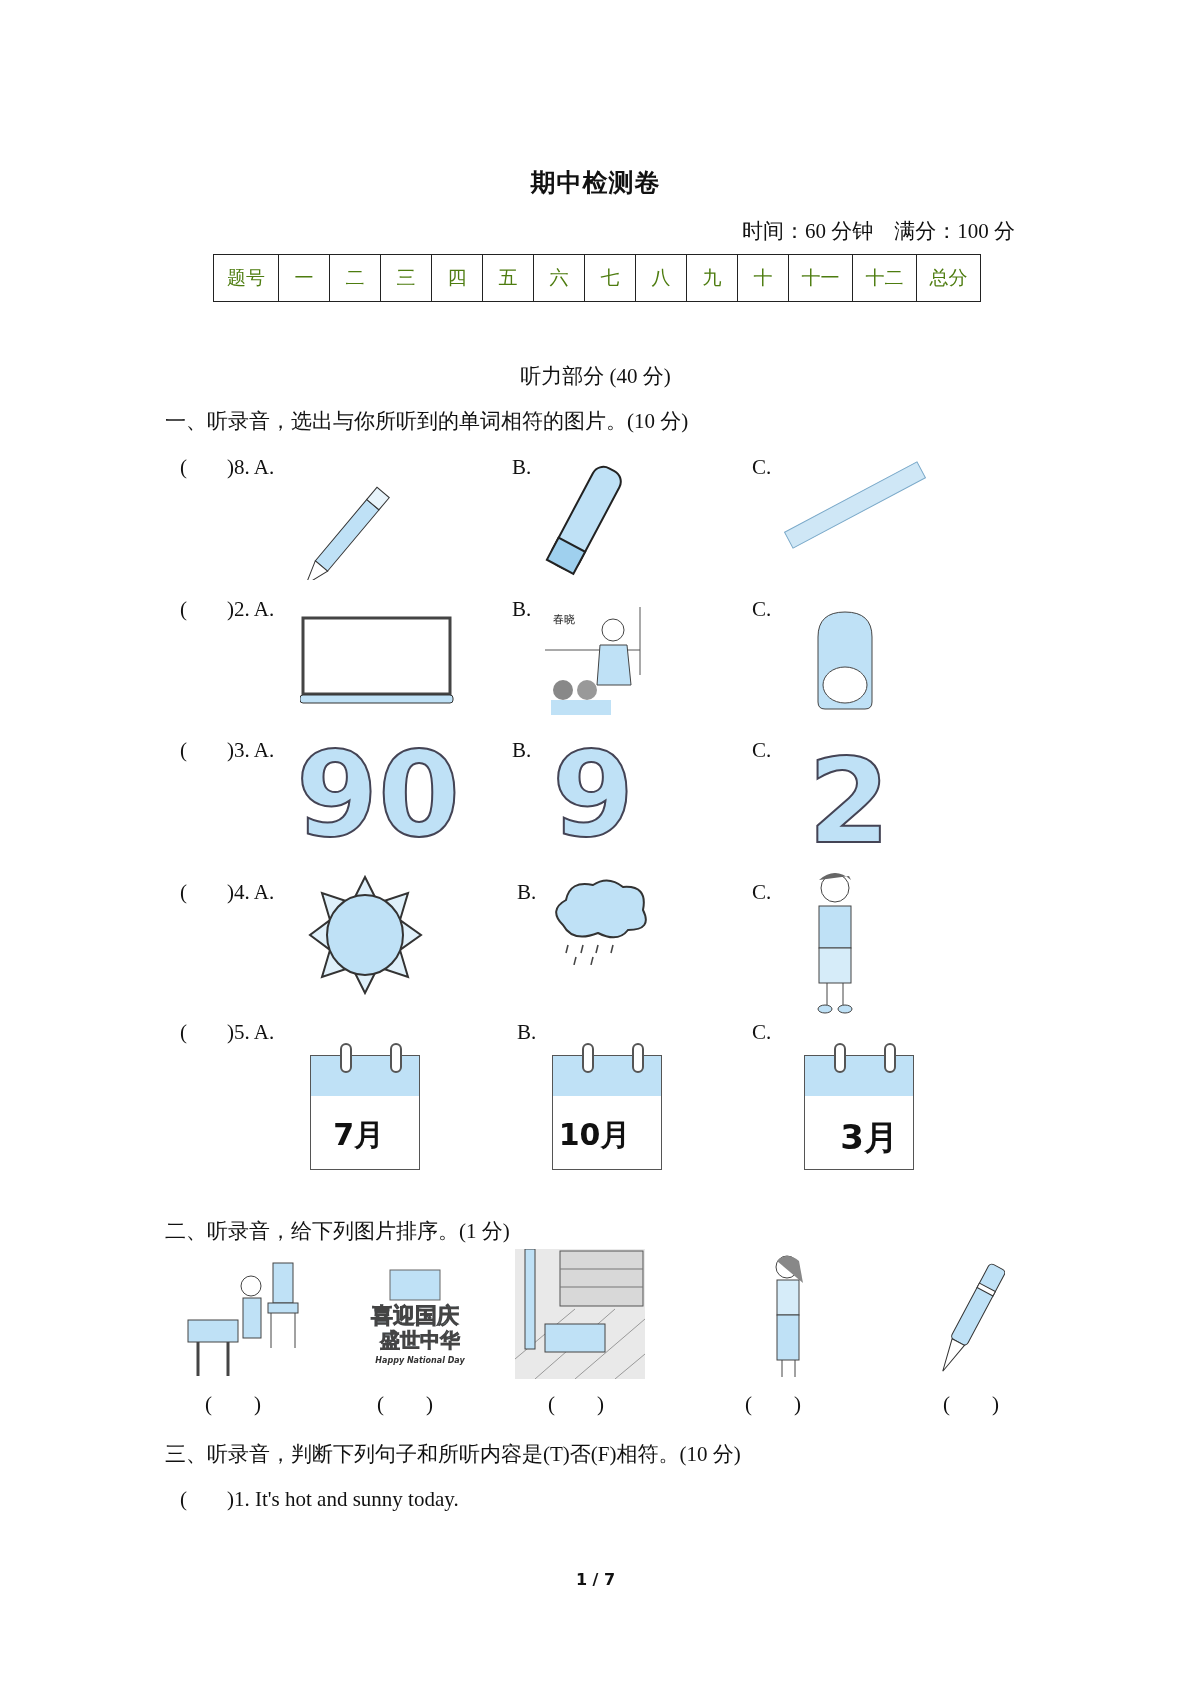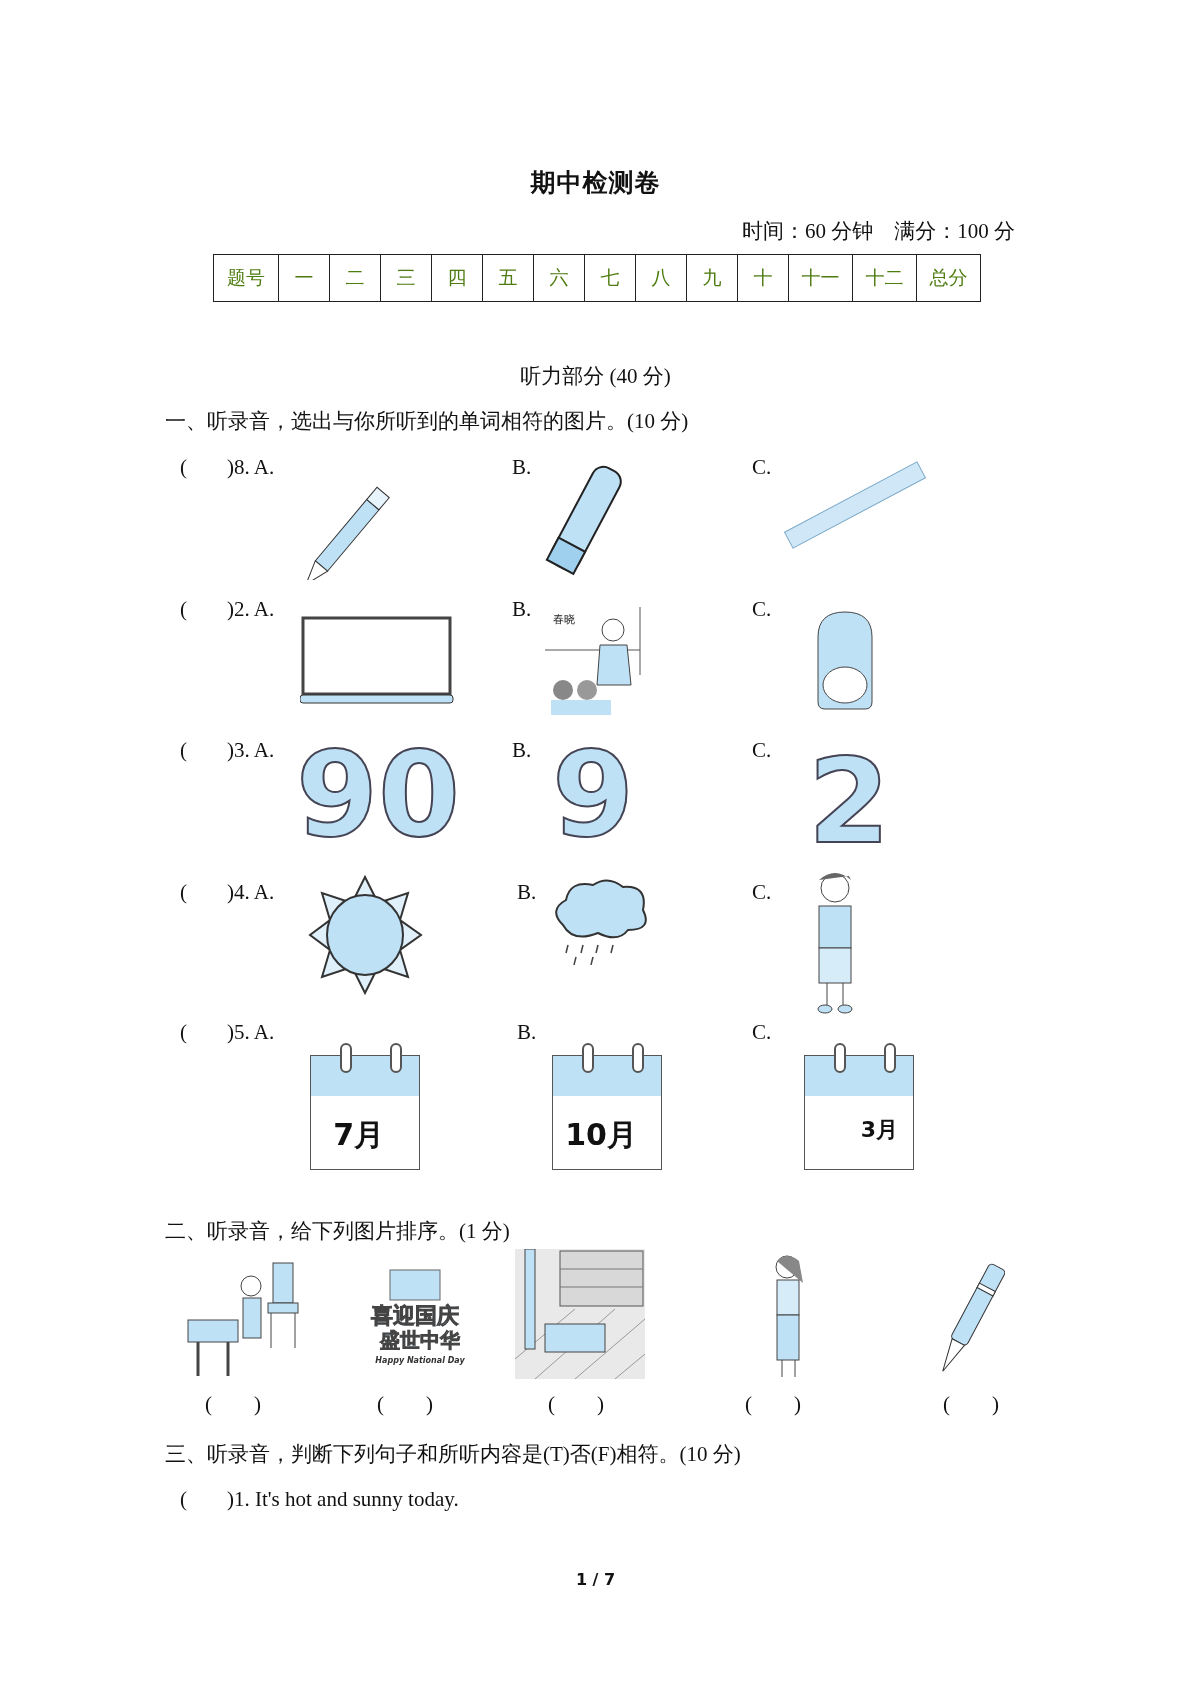--- a/index.html
+++ b/index.html
@@ -151,28 +151,28 @@
   <div style="position:absolute;left:0;top:61px;width:108px;height:73px;background:#fff;border:1px solid #555;border-top:none"></div>
   <div style="position:absolute;left:30px;top:8px;width:8px;height:26px;border:2px solid #555;border-radius:6px;background:#fff"></div>
   <div style="position:absolute;left:80px;top:8px;width:8px;height:26px;border:2px solid #555;border-radius:6px;background:#fff"></div>
   <div style="position:absolute;left:0;width:88px;top:80px;text-align:right;padding-right:14px;box-sizing:border-box;font-size:30px;font-weight:bold;font-family:'DejaVu Sans',sans-serif">7月</div>
 </div>
 <div class="pic" style="left:552px;top:1035px;width:110px;height:135px">
   <div style="position:absolute;left:0;top:20px;width:108px;height:40px;background:#bfe1f6;border:1px solid #555"></div>
   <div style="position:absolute;left:0;top:61px;width:108px;height:73px;background:#fff;border:1px solid #555;border-top:none"></div>
   <div style="position:absolute;left:30px;top:8px;width:8px;height:26px;border:2px solid #555;border-radius:6px;background:#fff"></div>
   <div style="position:absolute;left:80px;top:8px;width:8px;height:26px;border:2px solid #555;border-radius:6px;background:#fff"></div>
-  <div style="position:absolute;left:0;width:85px;top:80px;text-align:right;font-size:30px;font-weight:bold;font-family:'DejaVu Sans',sans-serif">10月</div>
+  <div style="position:absolute;left:0;width:85px;top:80px;text-align:center;font-size:30px;font-weight:bold;font-family:'DejaVu Sans',sans-serif">10月</div>
 </div>
 <div class="pic" style="left:804px;top:1035px;width:110px;height:135px">
   <div style="position:absolute;left:0;top:20px;width:108px;height:40px;background:#bfe1f6;border:1px solid #555"></div>
   <div style="position:absolute;left:0;top:61px;width:108px;height:73px;background:#fff;border:1px solid #555;border-top:none"></div>
   <div style="position:absolute;left:30px;top:8px;width:8px;height:26px;border:2px solid #555;border-radius:6px;background:#fff"></div>
   <div style="position:absolute;left:80px;top:8px;width:8px;height:26px;border:2px solid #555;border-radius:6px;background:#fff"></div>
-  <div style="position:absolute;left:0;width:108px;top:80px;text-align:right;padding-right:14px;box-sizing:border-box;font-size:22px;font-weight:bold;font-family:'DejaVu Sans',sans-serif">3月</div>
+  <div style="position:absolute;left:0;width:108px;top:80px;text-align:right;padding-right:14px;box-sizing:border-box;font-size:34px;font-weight:bold;font-family:'DejaVu Sans',sans-serif">3月</div>
 </div>
 
 <div class="abs sec-title" style="top:1217px">二、听录音，给下列图片排序。(1 分)</div>
 <svg class="pic" style="left:183px;top:1258px" width="130" height="125">
   <rect x="5" y="62" width="50" height="22" fill="#bfe1f6" stroke="#444"></rect>
     <line x1="15" y1="84" x2="15" y2="118" stroke="#444" stroke-width="3"></line>
     <line x1="45" y1="84" x2="45" y2="118" stroke="#444" stroke-width="3"></line>
   <circle cx="68" cy="28" r="10" fill="#fff" stroke="#444"></circle>
     <rect x="60" y="40" width="18" height="40" fill="#bfe1f6" stroke="#444"></rect>
   <rect x="90" y="5" width="20" height="40" fill="#bfe1f6" stroke="#444"></rect>

